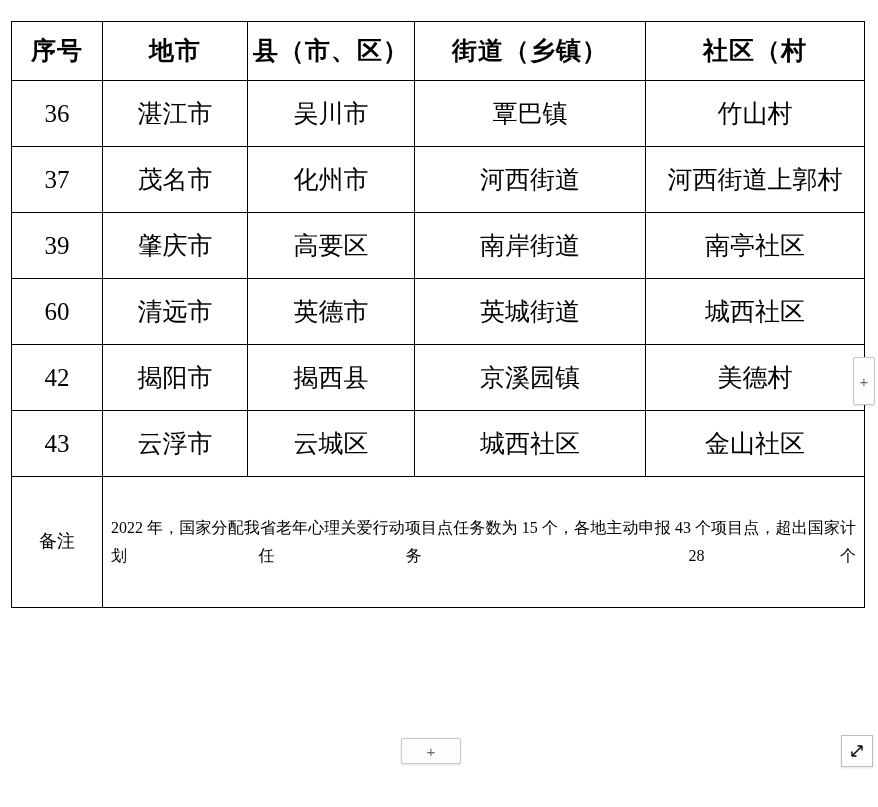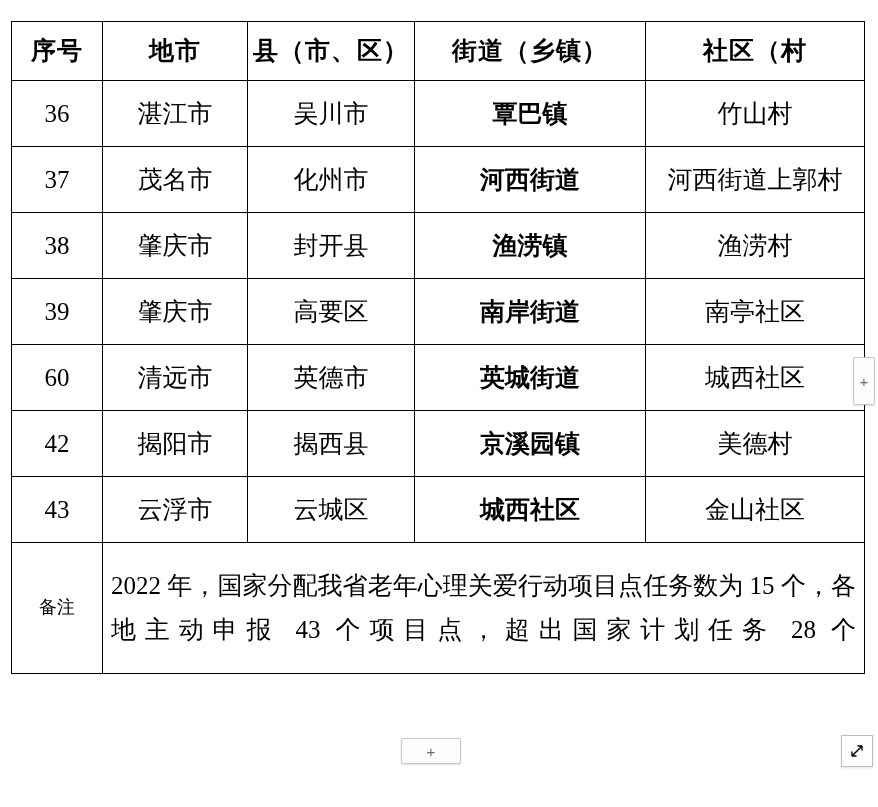--- a/index.html
+++ b/index.html
@@ -49,32 +49,32 @@
     letter-spacing: 1px;
   }
 
   tr.data-row td {
     height: 65px;
   }
 
   td.col-seq { width: 90px; }
   td.col-city { width: 144px; }
   td.col-county { width: 166px; }
-  td.col-street { width: 230px; font-weight: bold; }
+  td.col-street { width: 230px; }
   td.col-community { width: 218px; }
 
   tr.note-row td.note-label {
     height: 130px;
     font-size: 18px;
   }
 
   tr.note-row td.note-body {
     text-align: justify;
     text-align-last: justify;
-    font-size: 25px;
+    font-size: 16px;
     line-height: 1.75;
     padding: 10px 8px 10px 8px;
     vertical-align: middle;
   }
 
   .note-body-inner {
     display: block;
     text-align: justify;
     text-align-last: justify;
   }
@@ -158,27 +158,20 @@
       </tr>
 
       <tr class="data-row">
         <td class="col-seq">37</td>
         <td class="col-city">茂名市</td>
         <td class="col-county">化州市</td>
         <td class="col-street">河西街道</td>
         <td class="col-community">河西街道上郭村</td>
       </tr>
 
-      <tr class="data-row">
-        <td class="col-seq">38</td>
-        <td class="col-city">肇庆市</td>
-        <td class="col-county">封开县</td>
-        <td class="col-street">渔涝镇</td>
-        <td class="col-community">渔涝村</td>
-      </tr>
 
       <tr class="data-row">
         <td class="col-seq">39</td>
         <td class="col-city">肇庆市</td>
         <td class="col-county">高要区</td>
         <td class="col-street">南岸街道</td>
         <td class="col-community">南亭社区</td>
       </tr>
 
       <tr class="data-row">

